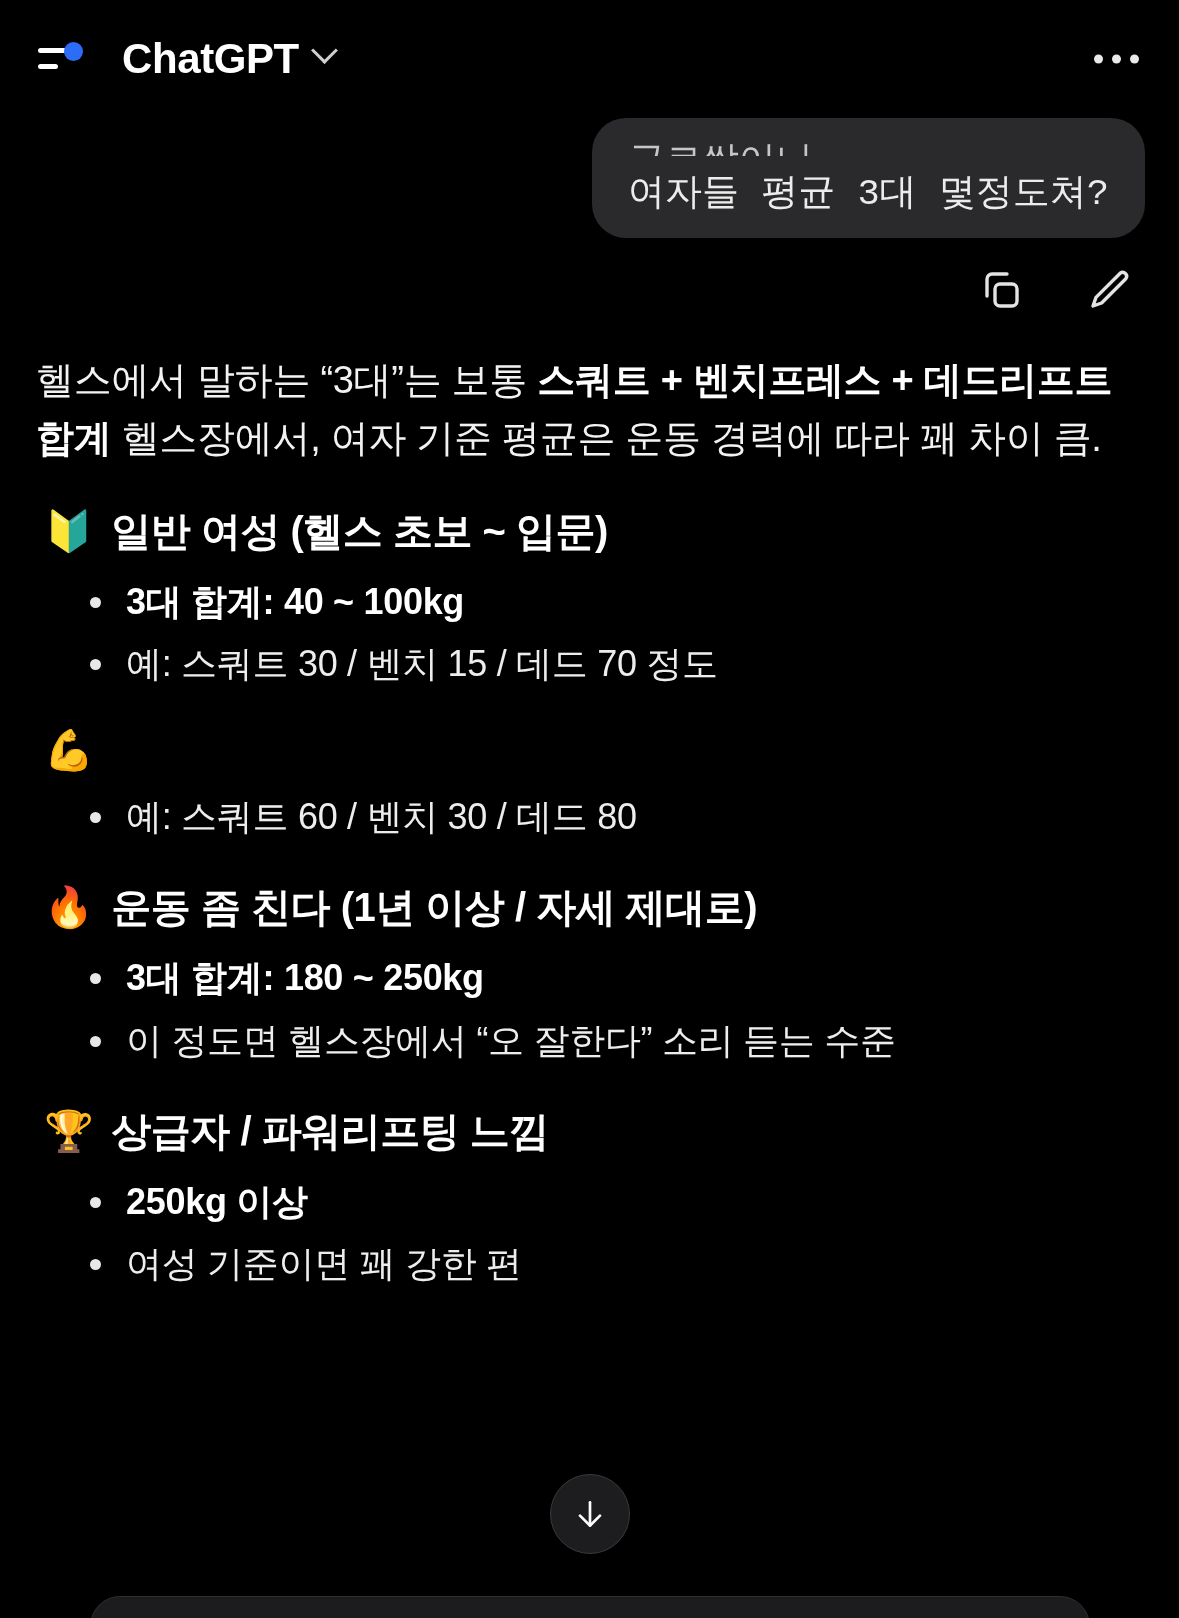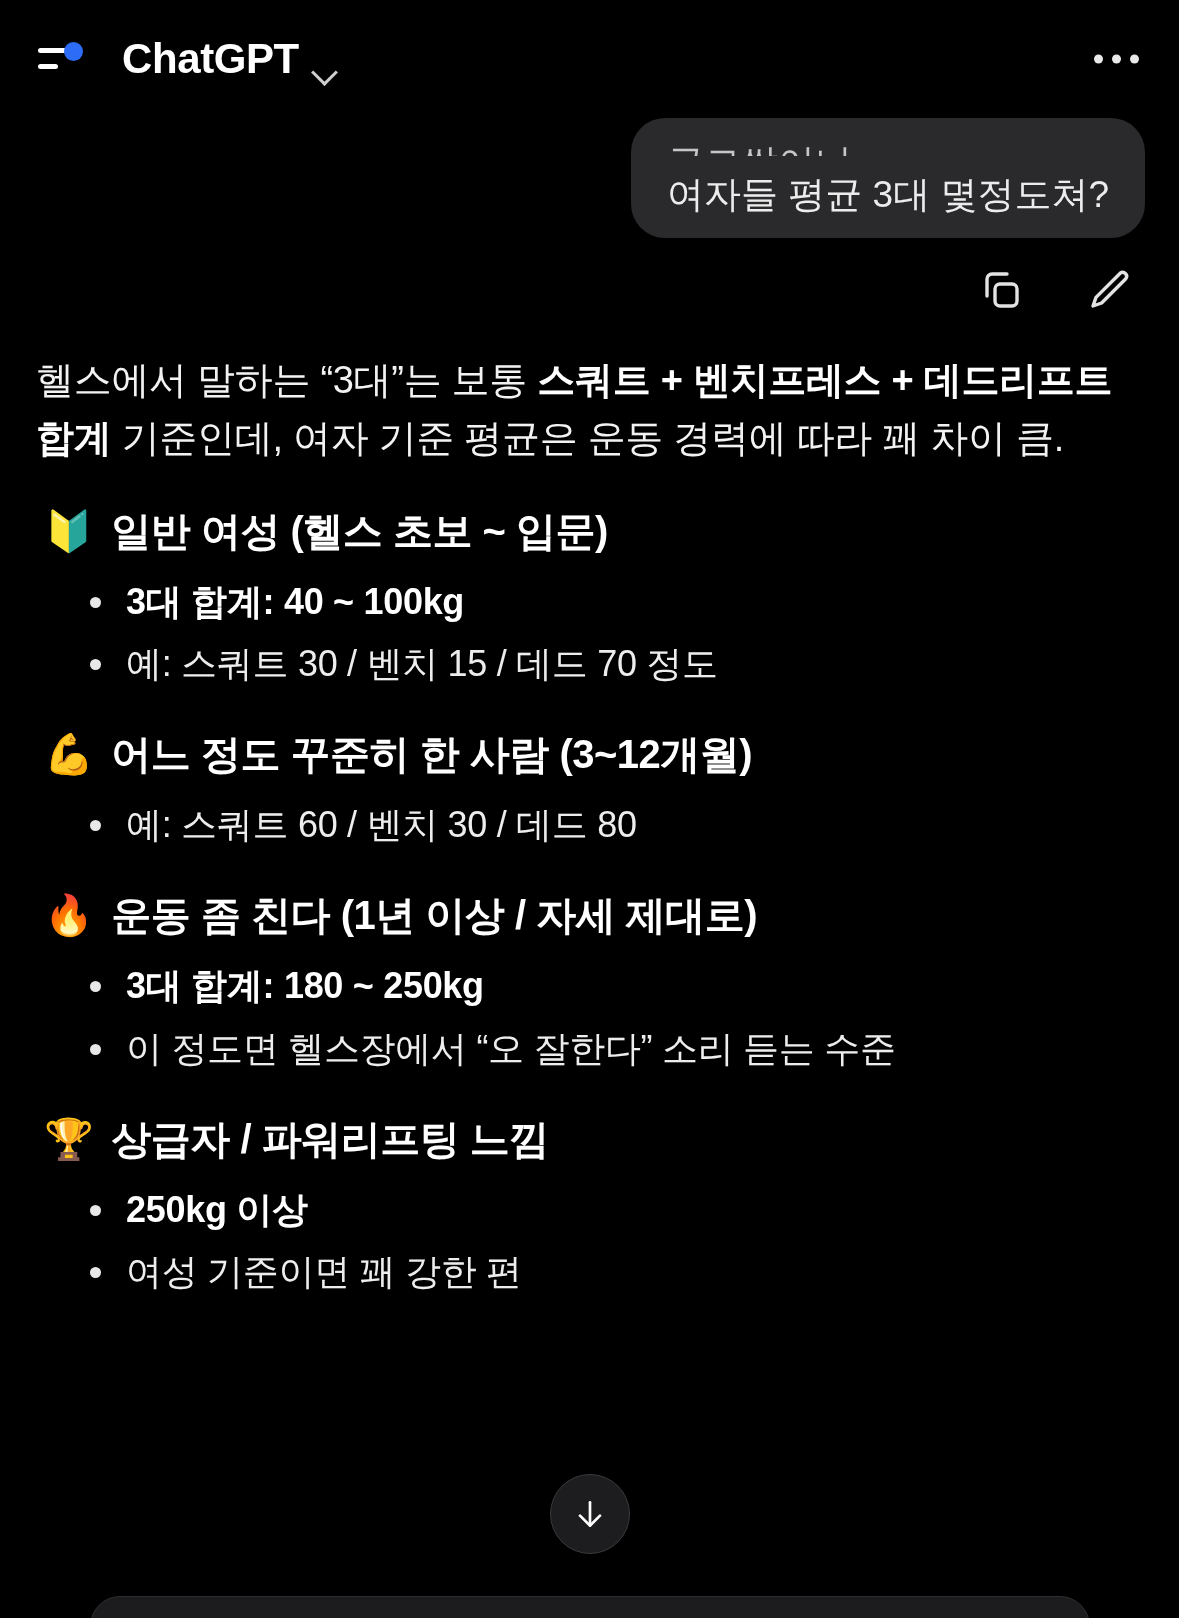--- a/index.html
+++ b/index.html
@@ -38,21 +38,21 @@
   .menu-icon .bar.b2 { top: 28px; width: 20px; }
   .menu-icon .dot {
     position: absolute;
     top: 6px; left: 30px;
     width: 19px; height: 19px;
     border-radius: 50%;
     background: #2d6cf6;
   }
   .title-wrap {
     display: flex;
-    align-items: flex-end;
+    align-items: flex-start;
     gap: 14px;
   }
   .app-title {
     color: #ffffff;
     font-size: 42px;
     font-weight: 700;
     letter-spacing: -0.4px;
   }
   .chev {
     width: 26px; height: 26px;
@@ -98,20 +98,21 @@
     background: #2a2a2c;
     border-radius: 34px;
     padding: 18px 36px 30px 36px;
     max-width: 700px;
     color: #ececec;
     font-size: 37px;
     line-height: 1.45;
     margin-top: 0;
     overflow: hidden;
     max-height: 120px;
+    font-family: Liberation Mono, monospace;
   }
   .user-bubble .clipped {
     display: block;
     color: #d7d7d7;
     font-size: 37px;
     height: 20px;
     overflow: hidden;
     margin-bottom: 12px;
     opacity: .9;
   }
@@ -249,35 +250,34 @@
     </div>
     <div class="icon-btn">
       <svg width="48" height="48" viewBox="0 0 24 24" fill="none" stroke="#e3e3e3" stroke-width="1.7" stroke-linecap="round" stroke-linejoin="round">
         <path d="M17.6 3.6a2 2 0 0 1 2.8 2.8L8.3 18.5 4 20l1.5-4.3z"></path>
       </svg>
     </div>
   </div>
 
   <div class="assistant">
 
-    <p><span>헬스에서 말하는 “3대”는 보통 </span><b>스쿼트 + 벤치프레스 + 데드리프트 합계</b><span> 기준인데, 여자 기준 평균은 운동 경력에 따라 꽤 차이 큼.</span></p>
+    <p><span>헬스에서 말하는 “3대”는 보통 </span><b>스쿼트 + 벤치프레스 + 데드리프트 합계</b><span> 헬스장에서, 여자 기준 평균은 운동 경력에 따라 꽤 차이 큼.</span></p>
 
 
     <div class="section-head">
       <span class="emoji">🔰</span>
       <span>일반 여성 (헬스 초보 ~ 입문)</span>
     </div>
     <ul class="bullets">
       <li class="strong">3대 합계: 40 ~ 100kg</li>
       <li>예: 스쿼트 30 / 벤치 15 / 데드 70 정도</li>
     </ul>
 
     <div class="section-head">
       <span class="emoji">💪</span>
-      <span>어느 정도 꾸준히 한 사람 (3~12개월)</span>
     </div>
     <ul class="bullets">
       <li>예: 스쿼트 60 / 벤치 30 / 데드 80</li>
     </ul>
 
     <div class="section-head">
       <span class="emoji">🔥</span>
       <span>운동 좀 친다 (1년 이상 / 자세 제대로)</span>
     </div>
     <ul class="bullets">

